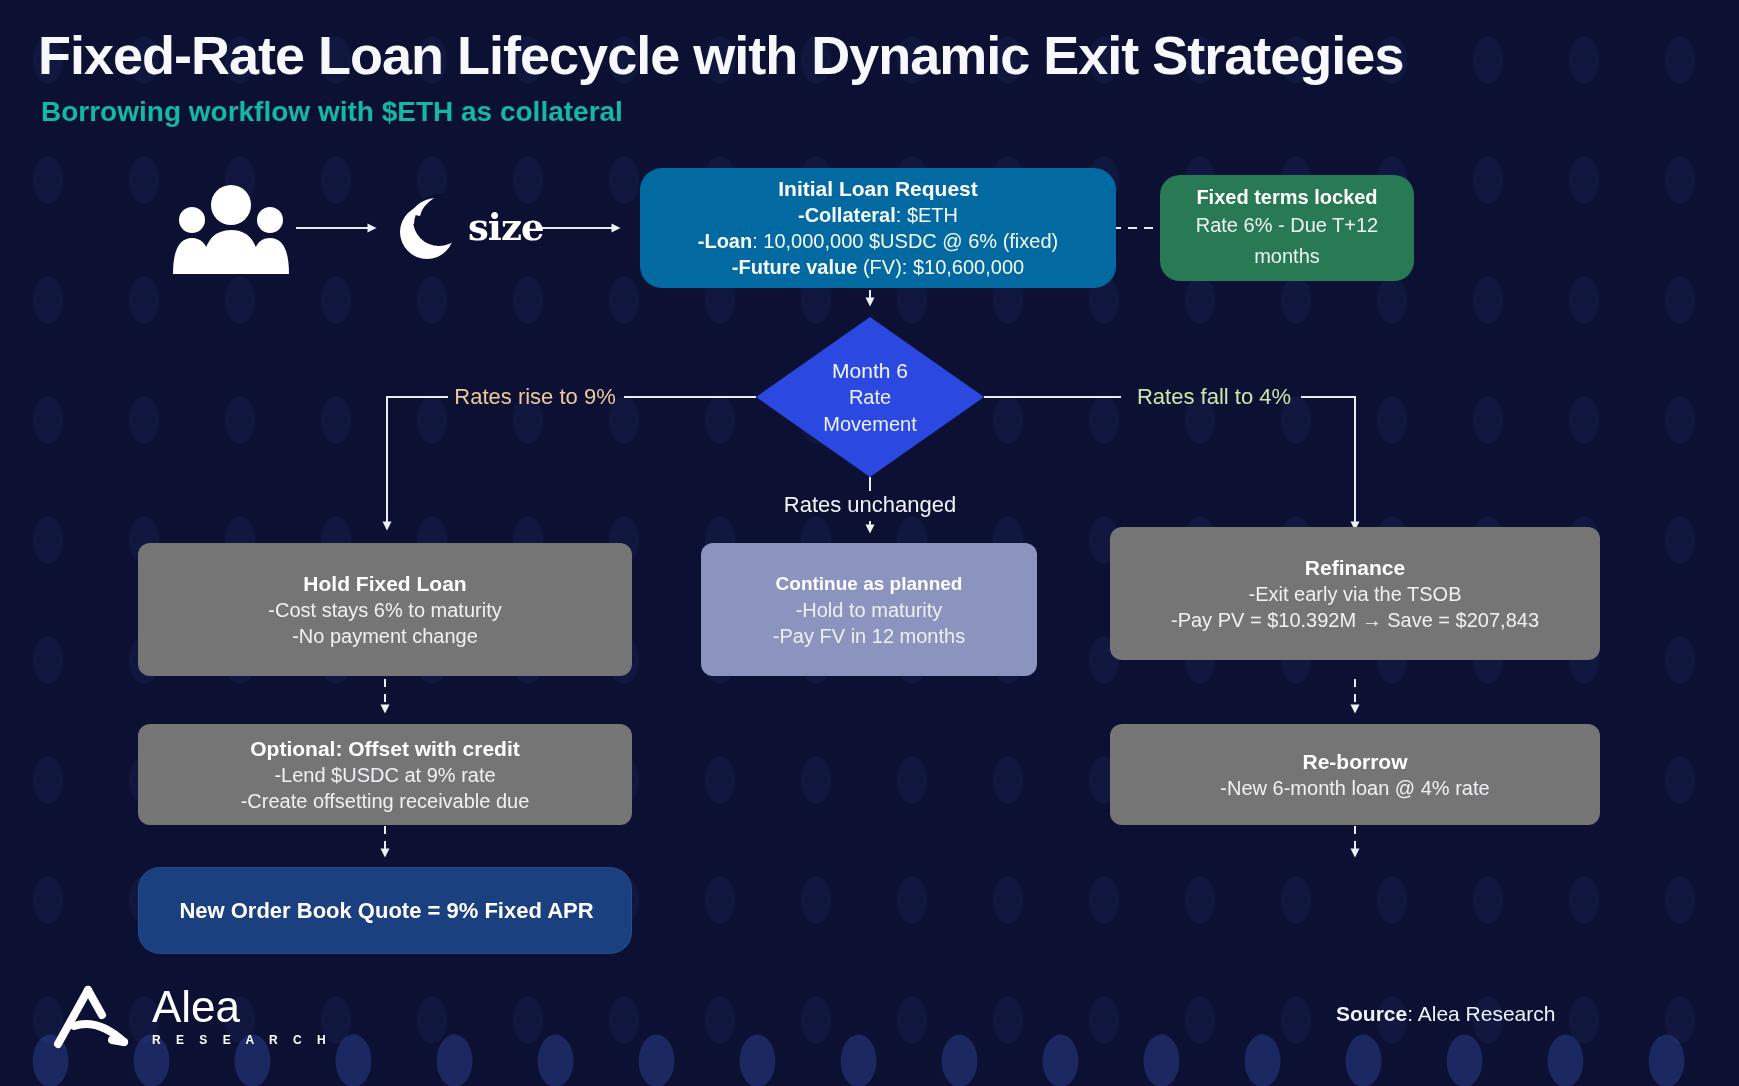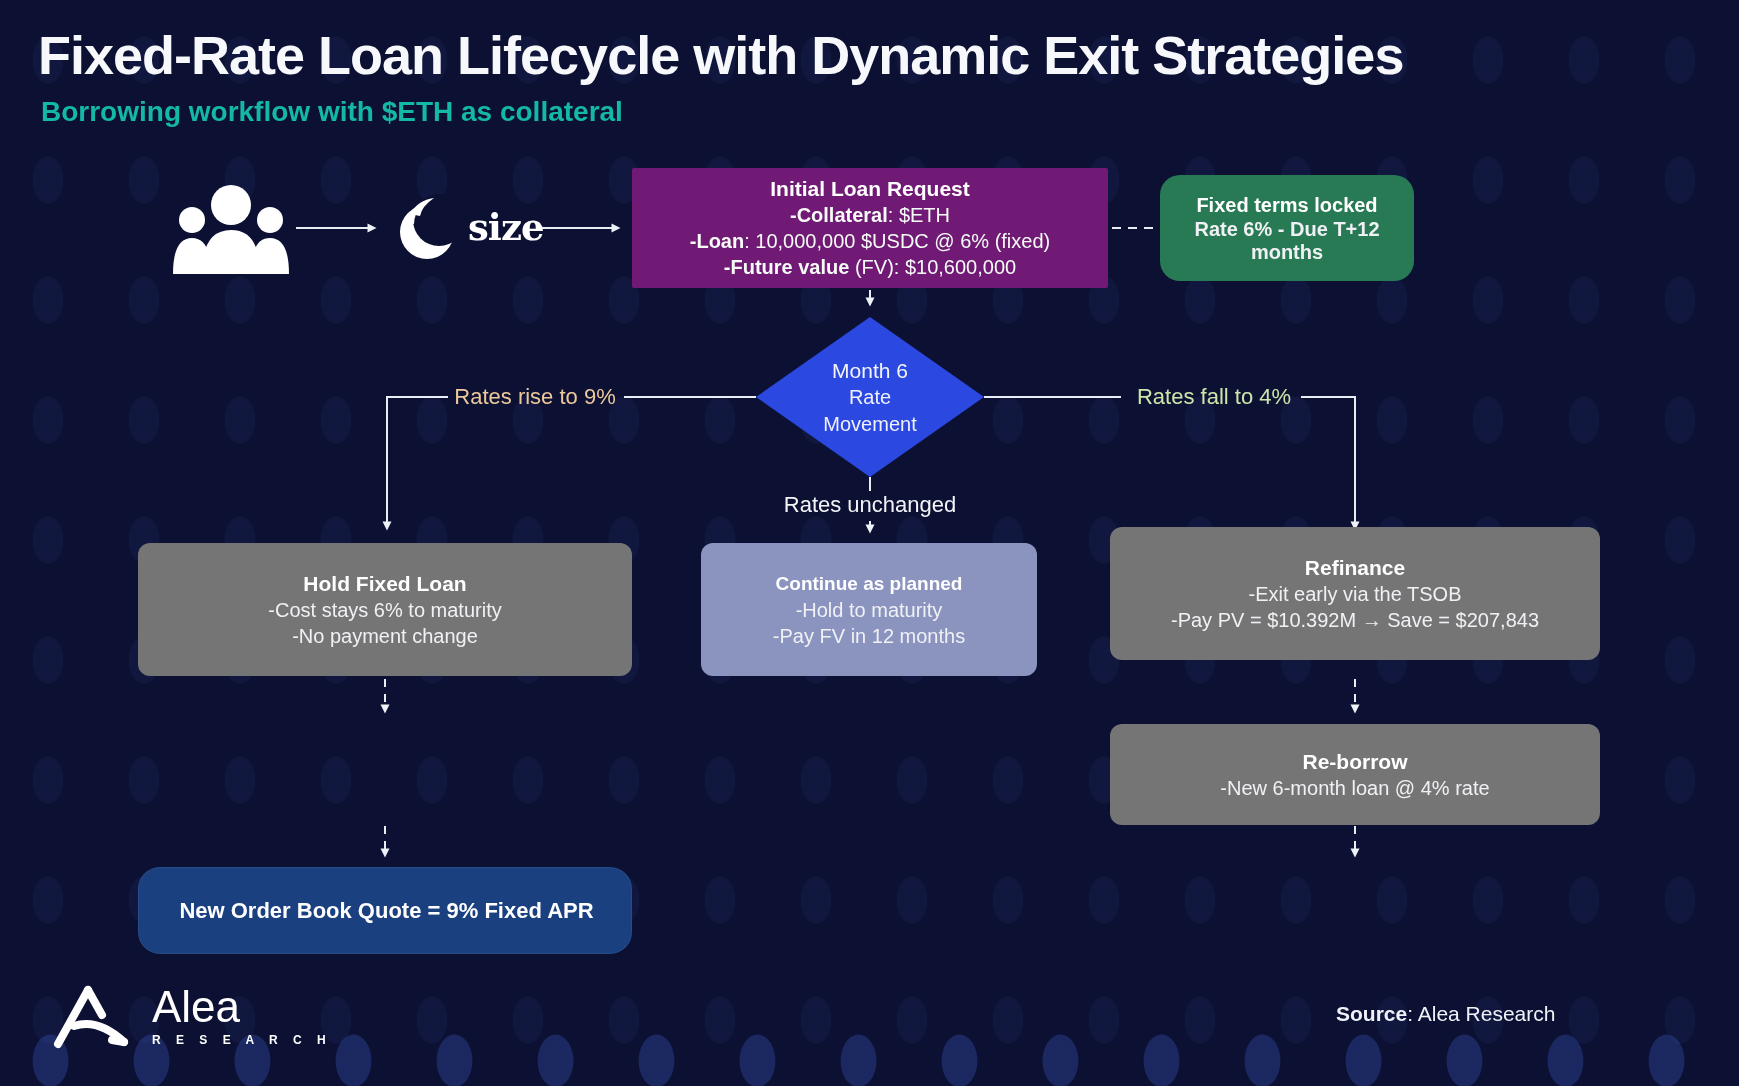--- a/index.html
+++ b/index.html
@@ -27,25 +27,25 @@
   .page-subtitle{
     left:41px;top:96px;font-size:28px;color:#14b8a6;font-weight:700;
   }
   svg.edges{position:absolute;left:0;top:0;pointer-events:none;}
   .box{
     display:flex;flex-direction:column;justify-content:center;align-items:center;
     text-align:center;box-sizing:border-box;padding:8px 18px;
   }
   .box .t{font-weight:700;font-size:21px;color:#ffffff;line-height:26px;}
   .box .l{font-size:20px;color:#f0f1f4;line-height:26px;}
-  .green{background:#701a75;border-radius:2px;}
+  .green{background:#0369a1;border-radius:22px;margin-left:8px;}
   .green .l{color:#f6fbf8;}
   .dgreen{background:#287a55;border-radius:20px;}
   .dgreen .t{font-size:20px;line-height:25px;}
-  .dgreen .l{line-height:23px;font-weight:bold;}
+  .dgreen .l{line-height:31px;}
   .gray{background:#767576;border-radius:12px;}
   .lav{background:#8b93bf;border-radius:12px;}
   .lav .t{font-size:19px;}
   .navy{background:#1a4080;border-radius:22px;border:1px solid rgba(255,255,255,0.06);}
   .navy .t{font-size:22px;}
   .diamond{
     left:756px;top:317px;width:228px;height:160px;
     background:#2b49e1;
     clip-path:polygon(50% 0,100% 50%,50% 100%,0 50%);
     display:flex;flex-direction:column;justify-content:center;align-items:center;
@@ -158,20 +158,25 @@
     <div class="l">-Hold to maturity</div>
     <div class="l">-Pay FV in 12 months</div>
   </div>
 
   <div class="abs box gray" style="left:1110px;top:527px;width:490px;height:133px;">
     <div class="t">Refinance</div>
     <div class="l">-Exit early via the TSOB</div>
     <div class="l">-Pay PV = $10.392M → Save = $207,843</div>
   </div>
 
+  <div class="abs box gray" style="left:138px;top:724px;width:494px;height:101px;">
+    <div class="t">Optional: Offset with credit</div>
+    <div class="l">-Lend $USDC at 9% rate</div>
+    <div class="l">-Create offsetting receivable due</div>
+  </div>
 
   <div class="abs box gray" style="left:1110px;top:724px;width:490px;height:101px;">
     <div class="t">Re-borrow</div>
     <div class="l">-New 6-month loan @ 4% rate</div>
   </div>
 
   <div class="abs box navy" style="left:138px;top:867px;width:494px;height:87px;padding-left:21px;">
     <div class="t">New Order Book Quote = 9% Fixed APR</div>
   </div>
 

